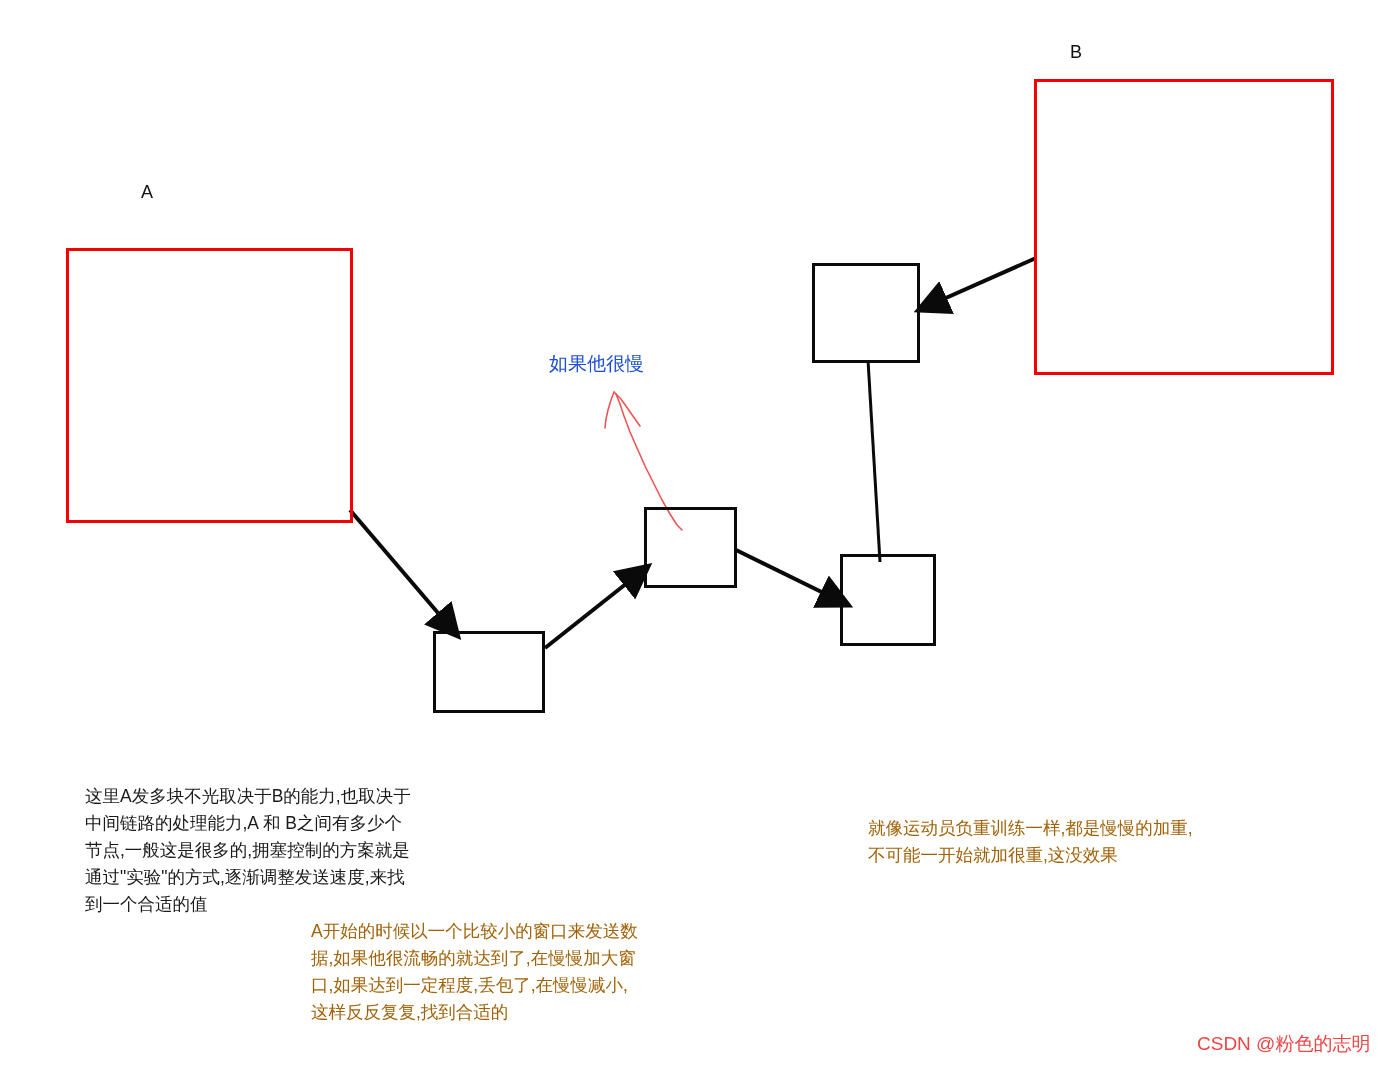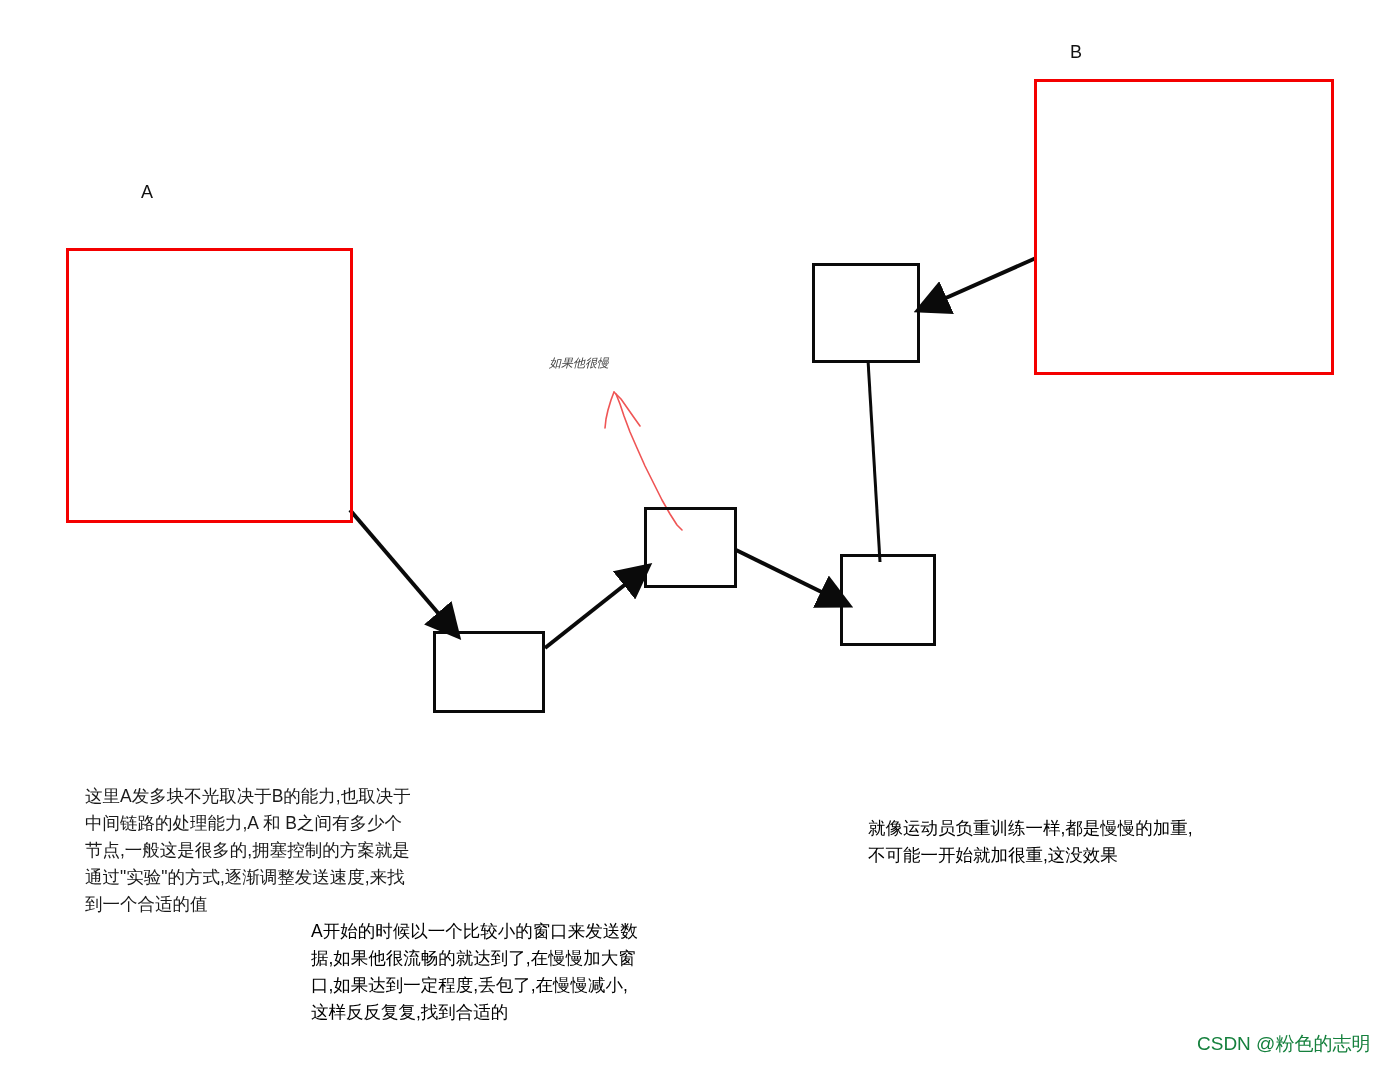--- a/index.html
+++ b/index.html
@@ -47,33 +47,32 @@
   .ann {
     position: absolute;
     white-space: pre-line;
     line-height: 27px;
   }
   .ann-black {
     color: #1a1a1a;
     font-size: 17.5px;
   }
   .ann-red {
-    color: #000000;
+    color: #a16207;
     font-size: 17.5px;
   }
   .ann-red-small {
-    color: #404040;
-    font-size: 12px;
+    color: #1d4ed8;
+    font-size: 19px;
     white-space: nowrap;
-    font-style: italic;
   }
   .watermark {
     position: absolute;
     font-size: 19px;
-    color: #15803d;
+    color: #ef4444;
     white-space: nowrap;
     font-family: "Liberation Sans", "DejaVu Sans", sans-serif;
   }
 </style>
 </head>
 <body>
 
 <div id="canvas">
 
   <svg id="edges" viewBox="0 0 1381 1068" xmlns="http://www.w3.org/2000/svg">

